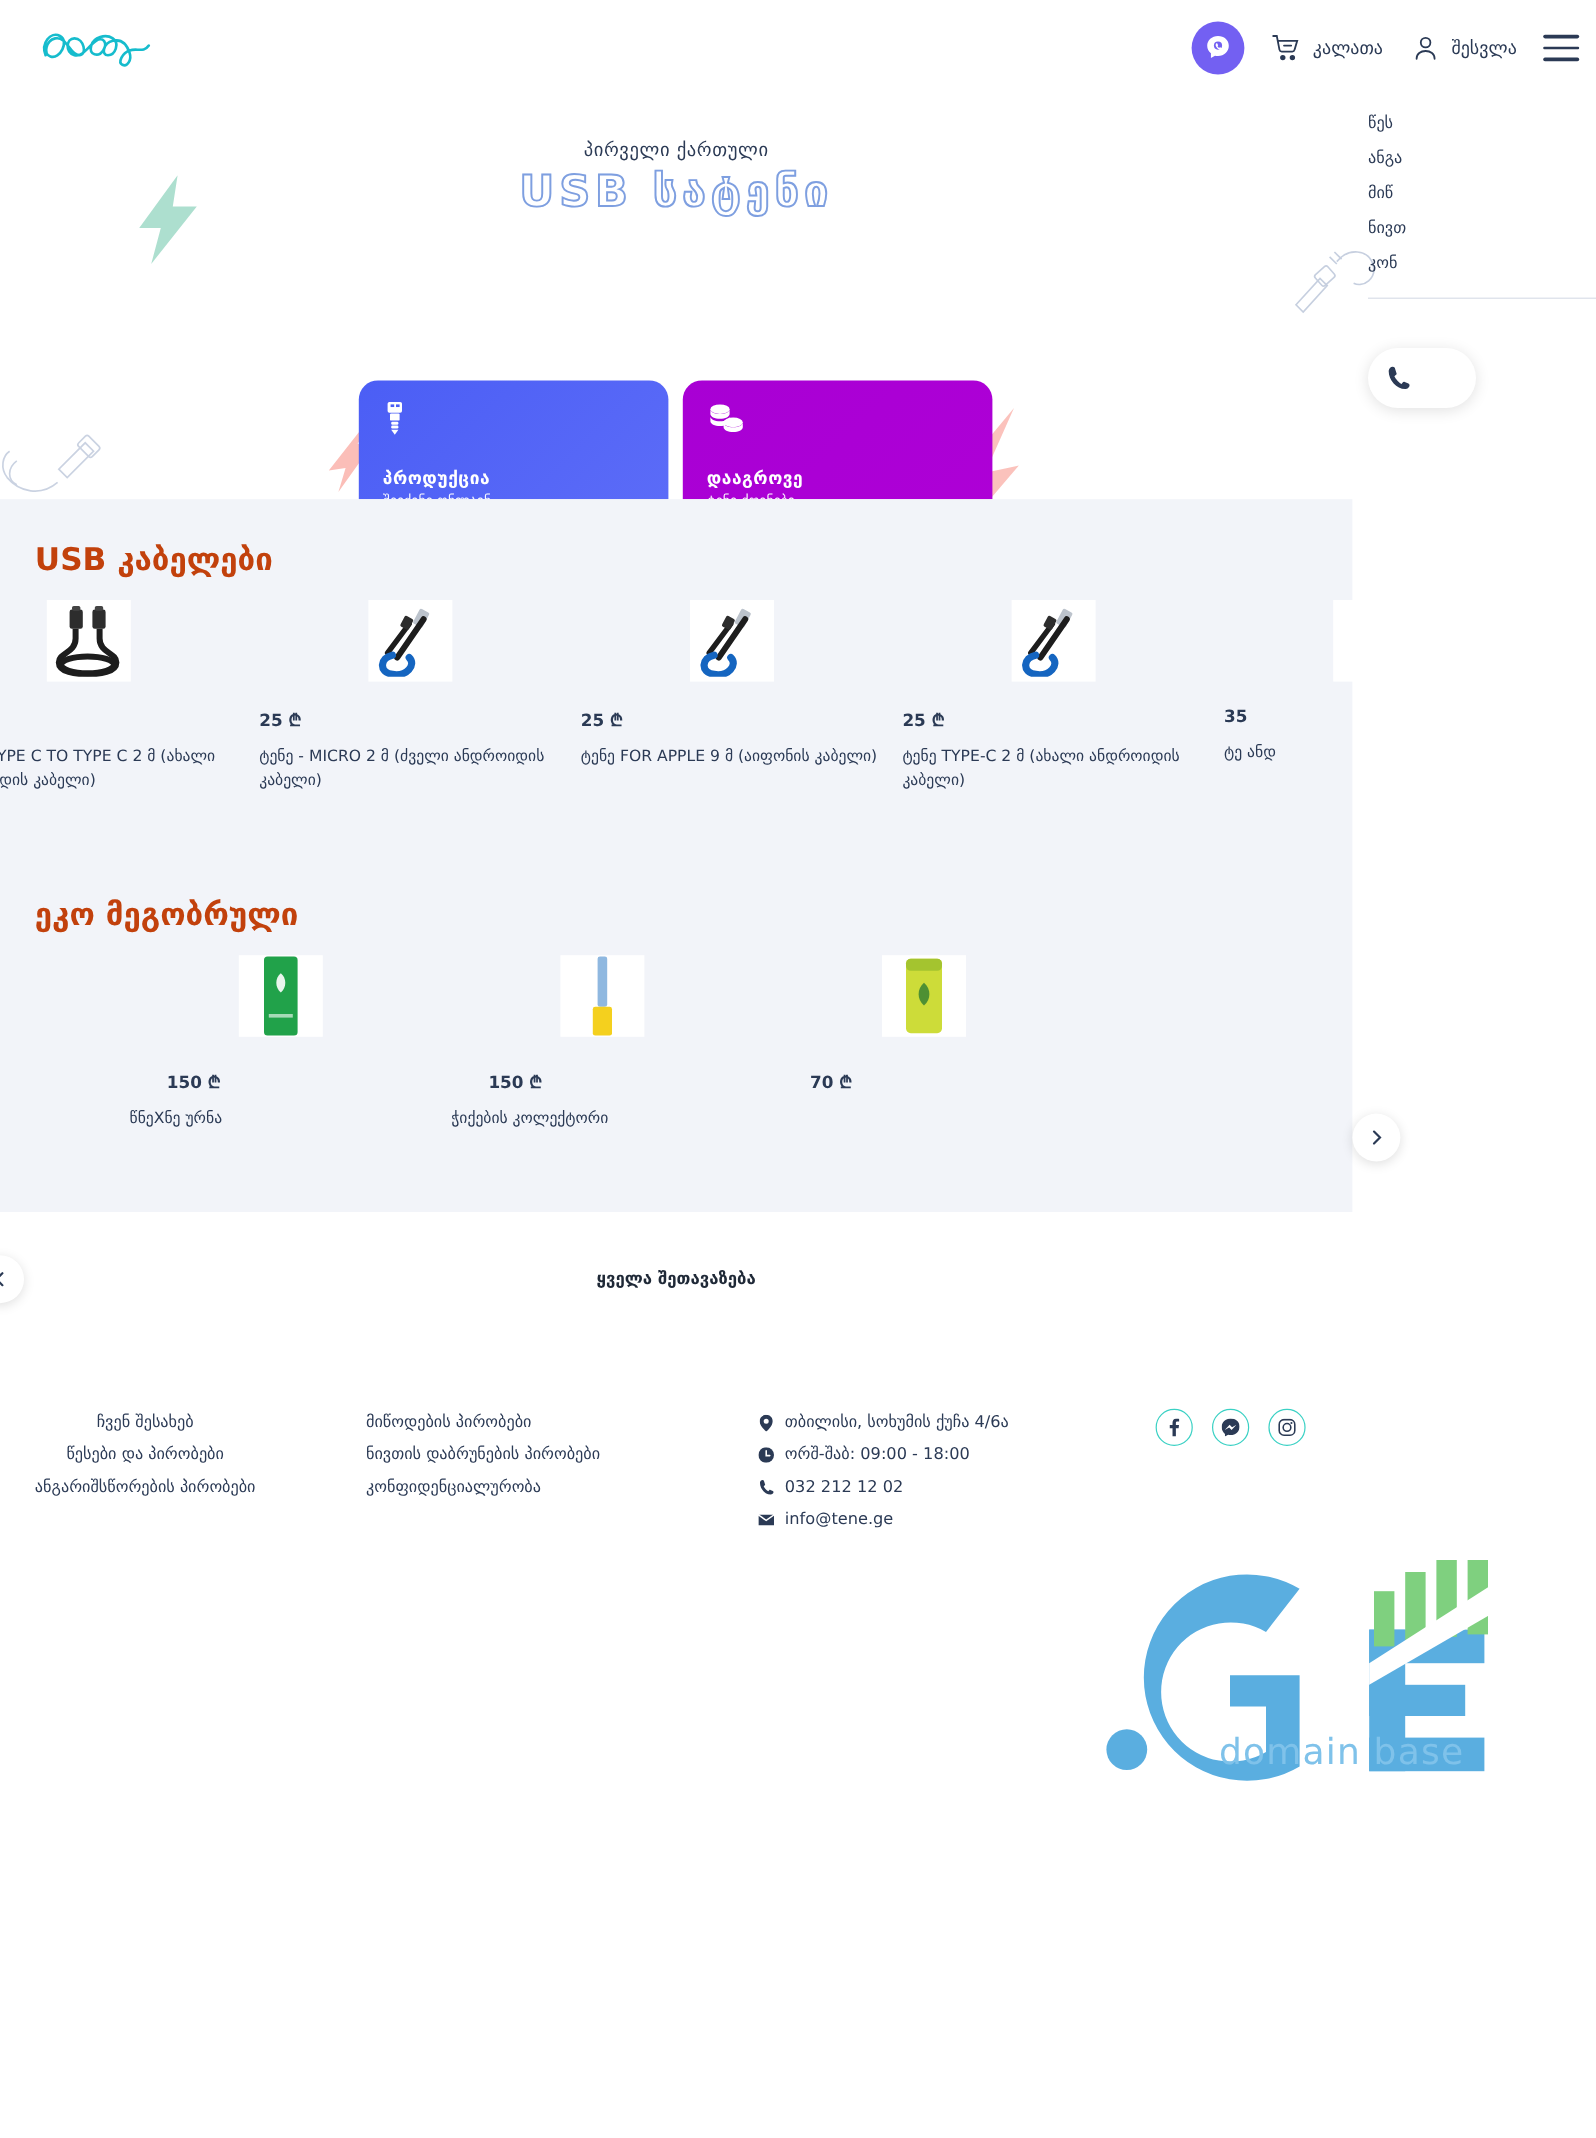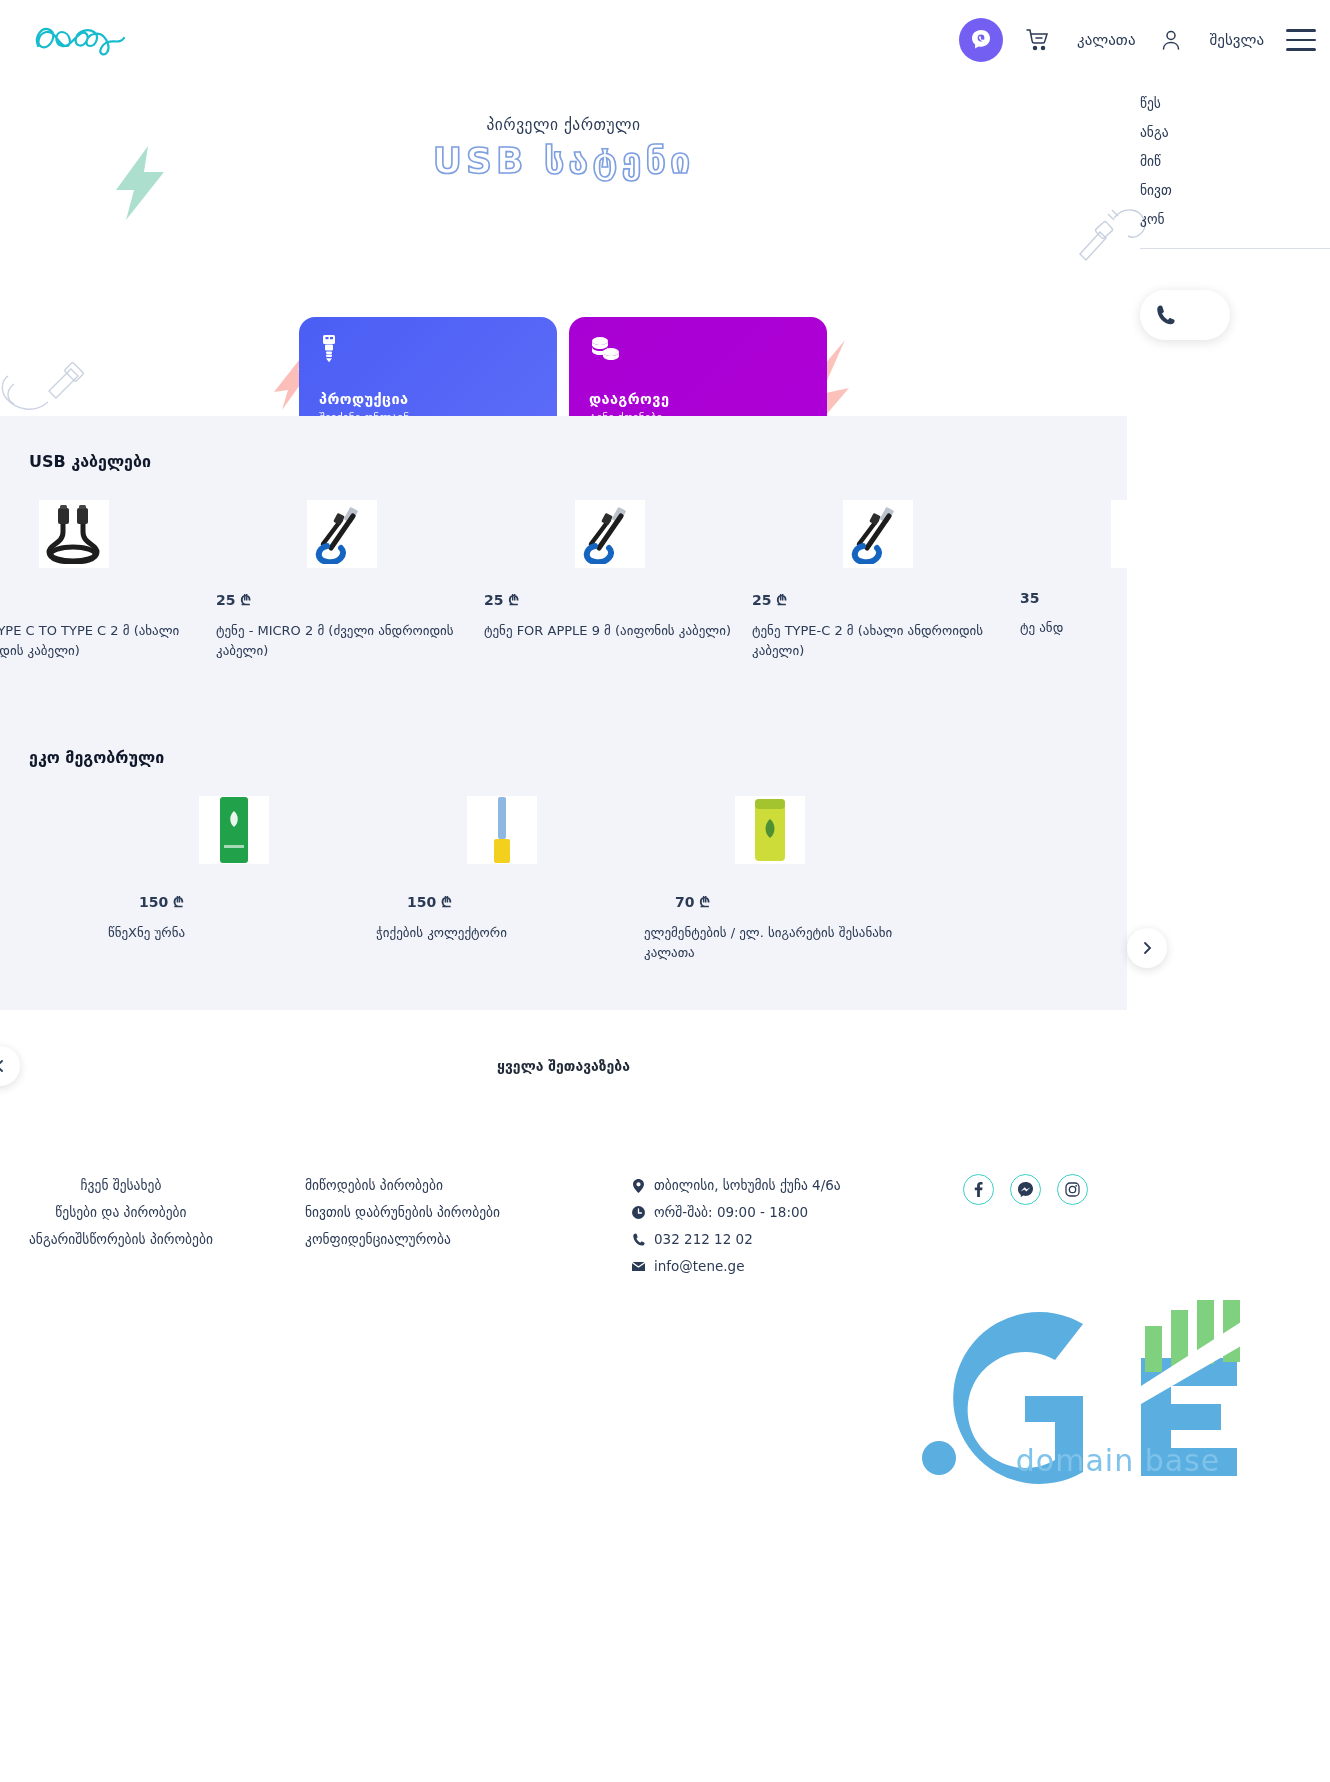--- a/index.html
+++ b/index.html
@@ -12,21 +12,21 @@
     position:relative;
   }
   .page { position:relative; width:1330px; height:1782px; }
 
   
   .header { position:absolute; top:0; left:0; width:1330px; height:82px; background:#fff; z-index:40; }
   .logo { position:absolute; left:28px; top:14px; width:110px; height:50px; }
   .logo svg { display:block; }
   .nav-right { position:absolute; right:0px; top:18px; display:flex; align-items:center; gap:22px; }
   .viber-btn { width:44px;height:44px;border-radius:50%;background:#7360f2;display:flex;align-items:center;justify-content:center;cursor:pointer;}
-  .nav-item { display:flex;align-items:center;gap:26px;cursor:pointer;color:#2b3a55;font-size:15px;}
+  .nav-item { display:flex;align-items:center;gap:9px;cursor:pointer;color:#2b3a55;font-size:15px;}
   .nav-item .ico { width:26px;height:26px;display:flex;align-items:center;justify-content:center;}
   .burger { width:30px;height:22px;display:flex;flex-direction:column;justify-content:space-between;cursor:pointer;margin-right:14px;}
   .burger span { display:block;height:2.6px;background:#2b3a55;border-radius:2px;width:100%;}
 
   
   .hero { position:absolute; top:82px; left:0; width:1330px; height:334px; background:#fff; overflow:hidden; }
   .hero-sub { position:absolute; top:34px; left:0; width:1127px; text-align:center; font-size:15.5px; letter-spacing:.5px; color:#2b3a55; }
   .hero-title { position:absolute; top:58px; left:0; width:1127px; text-align:center;
     font-size:36px; font-weight:700; letter-spacing:4px;
     color:#ffffff; -webkit-text-stroke:1.6px #7e9fe0; text-shadow: 0 0 1px #7e9fe0;}
@@ -40,21 +40,21 @@
   .cards { position:absolute; top:235px; left:299px; display:flex; gap:12px; }
   .card { width:258px; height:120px; border-radius:16px; padding:18px 20px; position:relative; color:#fff; cursor:pointer; }
   .card.blue { background:linear-gradient(135deg,#4b5ef5 0%,#5c6cf8 100%); }
   .card.purple { background:linear-gradient(135deg,#a800d4 0%,#ae00d6 100%); }
   .card .c-ico { height:30px; margin-bottom:26px; }
   .card .c-title { font-size:14.5px; font-weight:700; letter-spacing:.4px; }
   .card .c-sub { font-size:11.5px; margin-top:3px; opacity:.95; }
 
   
   .panel { position:absolute; top:416px; left:0; width:1127px; height:594px; background:#f2f4f9; }
-  .sec-title { font-size:16px; font-weight:700; color:#0f172a; }
+  .sec-title { font-size:26px; font-weight:700; color:#c2410c; }
   .sec1-title { position:absolute; top:36px; left:29px; }
   .sec2-title { position:absolute; top:332px; left:29px;text-align:right; }
 
   .row1 { position:absolute; top:84px; left:-60px; display:flex; }
   .row2 { position:absolute; top:380px; left:100px; display:flex; }
   .prod { width:268px; padding:0 8px; }
   .prod .thumb { height:68px; display:flex; align-items:flex-start; justify-content:center; }
   .prod .thumb .imgbox { width:70px; height:68px; background:#fff; display:flex;align-items:center;justify-content:center; }
   .prod .price { margin-top:22px; font-size:14px; font-weight:700; color:#2b3a55; }
   .prod .pname { margin-top:12px; font-size:13px; line-height:1.5; color:#2b3a55; }
@@ -336,21 +336,20 @@
         <div class="thumb">
           <div class="imgbox">
             <svg width="40" height="70" viewBox="0 0 40 70">
               <rect x="5" y="4" width="30" height="62" rx="4" fill="#cddc39"></rect>
               <rect x="5" y="4" width="30" height="10" rx="4" fill="#a4c42f"></rect>
               <path d="M20 24 c-6 5 -6 14 0 19 c6-5 6-14 0-19z" fill="#2e7d32" opacity=".8"></path>
             </svg>
           </div>
         </div>
         <div class="price">70 ₾</div>
-        <div class="pname">ელემენტების / ელ. სიგარეტის შესანახი კალათა</div>
       </div>
     </div>
   </div>
 
   <div class="arrow-btn arrow-right">
     <svg width="14" height="14" viewBox="0 0 14 14" fill="none" stroke="#2b3a55" stroke-width="1.8" stroke-linecap="round">
       <path d="M5 2 L10 7 L5 12"></path>
     </svg>
   </div>
 

